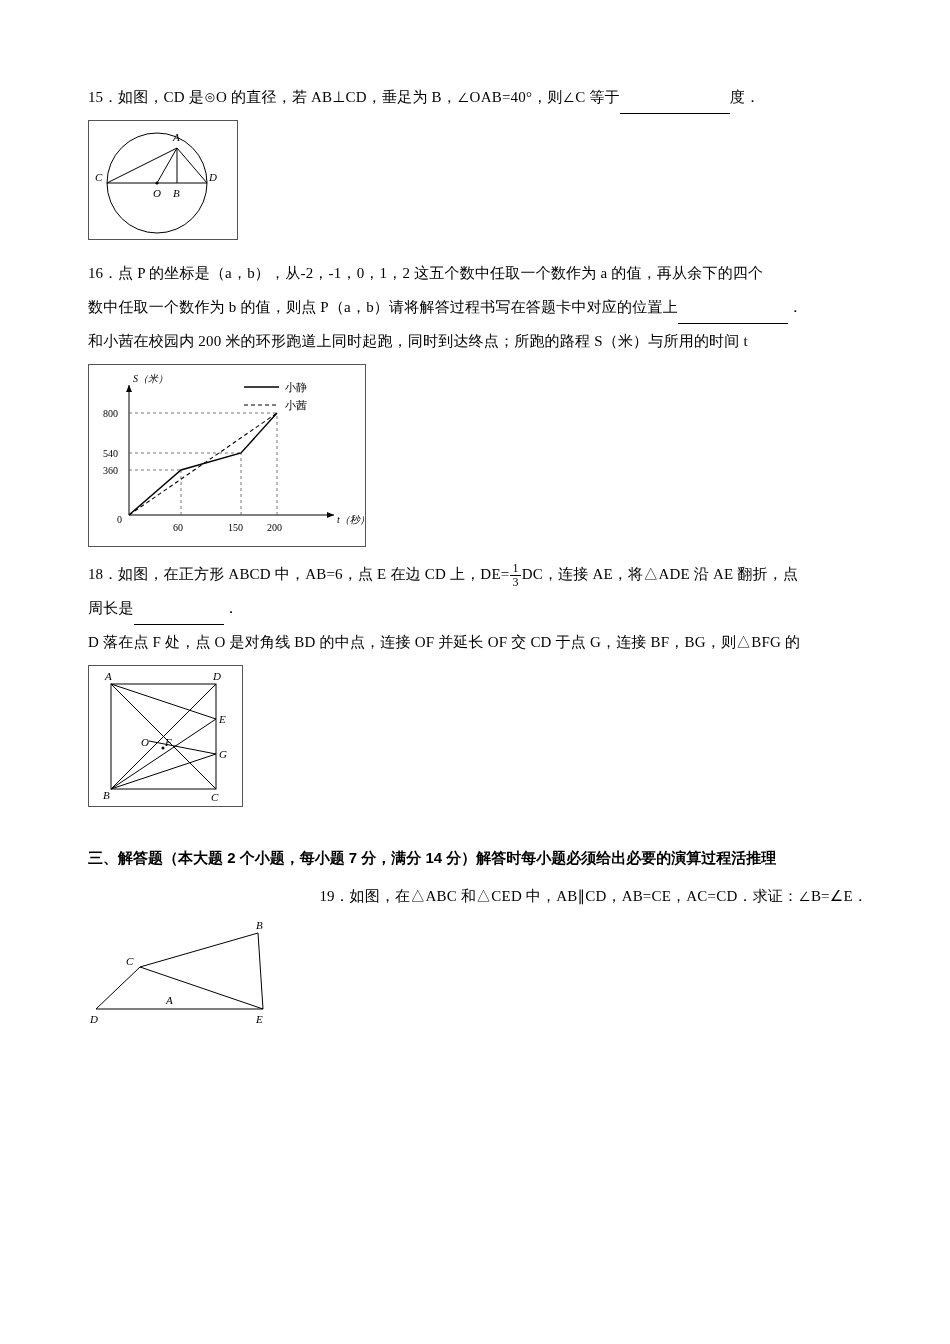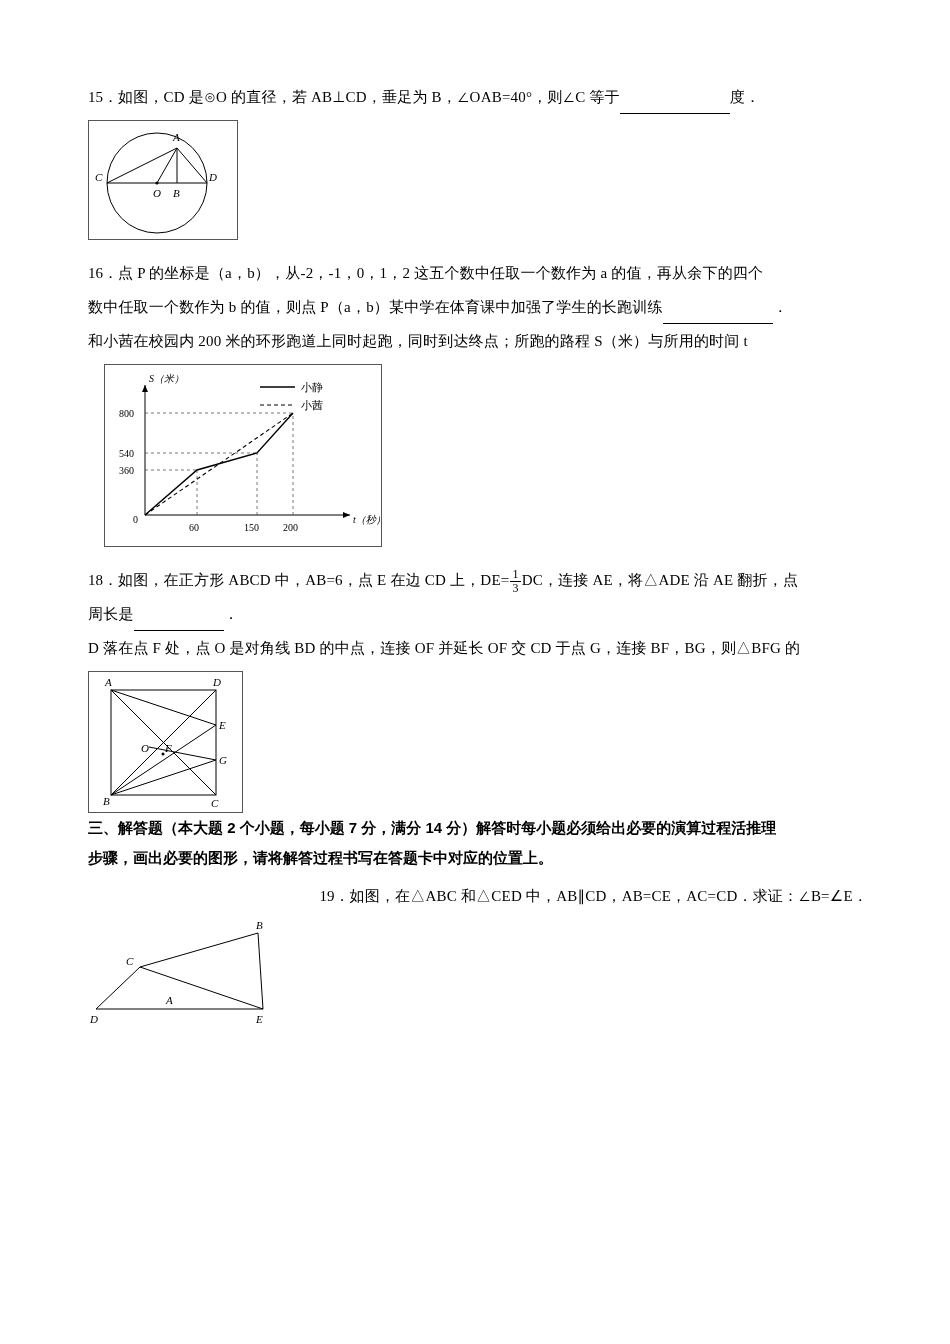--- a/index.html
+++ b/index.html
@@ -87,26 +87,26 @@
           <text x="84" y="76" font-size="11" font-style="italic">B</text>
           <text x="120" y="60" font-size="11" font-style="italic">D</text>
         </svg>
       </div>
     </div>
 
     <div class="qline" style="margin-top:16px;">
       <span class="qnum">16．</span><span>点 P 的坐标是（a，b），从‑2，‑1，0，1，2 这五个数中任取一个数作为 a 的值，再从余下的四个</span>
     </div>
     <div class="qline">
-      <span>数中任取一个数作为 b 的值，则点 P（a，b）某中学在体育课中加强了学生的长跑训练</span><span class="blank"></span><span>．</span>
+      <span>数中任取一个数作为 b 的值，则点 P（a，b）请将解答过程书写在答题卡中对应的位置上</span><span class="blank"></span><span>．</span>
     </div>
 
     <div class="qline">和小茜在校园内 200 米的环形跑道上同时起跑，同时到达终点；所跑的路程 S（米）与所用的时间 t</div>
 
-    <div class="figwrap" style="margin-left:16px;">
+    <div class="figwrap" style="margin-left:0;">
       <div class="fig q17fig">
         <svg width="276" height="181" viewBox="0 0 276 181">
 
           <line x1="40" y1="150" x2="245" y2="150" stroke="#000" stroke-width="1"></line>
           <polygon points="245,150 238,147 238,153" fill="#000"></polygon>
           <line x1="40" y1="150" x2="40" y2="20" stroke="#000" stroke-width="1"></line>
           <polygon points="40,20 37,27 43,27" fill="#000"></polygon>
 
           <line x1="40" y1="48" x2="188" y2="48" stroke="#555" stroke-width="0.8" stroke-dasharray="3,3"></line>
           <line x1="40" y1="88" x2="152" y2="88" stroke="#555" stroke-width="0.8" stroke-dasharray="3,3"></line>
@@ -130,21 +130,21 @@
           <text x="178" y="166" font-size="10">200</text>
 
           <line x1="155" y1="22" x2="190" y2="22" stroke="#000" stroke-width="1.6"></line>
           <text x="196" y="26" font-size="11">小静</text>
           <line x1="155" y1="40" x2="190" y2="40" stroke="#000" stroke-width="1.2" stroke-dasharray="4,3"></line>
           <text x="196" y="44" font-size="11">小茜</text>
         </svg>
       </div>
     </div>
 
-    <div class="qline" style="margin-top:16px;">
+    <div class="qline" style="margin-top:10px;">
       <span class="qnum">18．</span><span>如图，在正方形 ABCD 中，AB=6，点 E 在边 CD 上，DE=</span><span class="frac"><span class="num">1</span><span class="den">3</span></span><span>DC，连接 AE，将△ADE 沿 AE 翻折，点</span>
     </div>
     <div class="qline">
       <span>周长是</span><span class="blank short"></span><span>．</span>
     </div>
     <div class="qline">D 落在点 F 处，点 O 是对角线 BD 的中点，连接 OF 并延长 OF 交 CD 于点 G，连接 BF，BG，则△BFG 的</div>
 
     <div class="figwrap">
       <div class="fig q18fig">
         <svg width="153" height="140" viewBox="0 0 153 140">
@@ -161,22 +161,21 @@
           <text x="130" y="57" font-size="11" font-style="italic">E</text>
           <text x="52" y="80" font-size="11" font-style="italic">O</text>
           <text x="76" y="80" font-size="11" font-style="italic">F</text>
           <text x="130" y="92" font-size="11" font-style="italic">G</text>
           <text x="14" y="133" font-size="11" font-style="italic">B</text>
           <text x="122" y="135" font-size="11" font-style="italic">C</text>
         </svg>
       </div>
     </div>
 
-    <div class="sec-head" style="">三、解答题（本大题 2 个小题，每小题 7 分，满分 14 分）解答时每小题必须给出必要的演算过程活推理</div>
-    <div class="sec-head">步骤，画出必要的图形，请将解答过程书写在答题卡中对应的位置上。</div>
+    <div class="sec-head" style="margin-top:36px;">三、解答题（本大题 2 个小题，每小题 7 分，满分 14 分）解答时每小题必须给出必要的演算过程活推理</div>
 
     <div class="qline" style="margin-top:6px;text-align:right;">
       <span class="qnum">19．</span><span>如图，在△ABC 和△CED 中，AB∥CD，AB=CE，AC=CD．求证：∠B=∠E．</span>
     </div>
 
     <div class="figwrap" style="margin-left:0;">
       <div class="q19fig">
         <svg width="205" height="108" viewBox="0 0 205 108">
           <line x1="8" y1="90" x2="175" y2="90" stroke="#000" stroke-width="1"></line>
           <line x1="8" y1="90" x2="52" y2="48" stroke="#000" stroke-width="1"></line>

